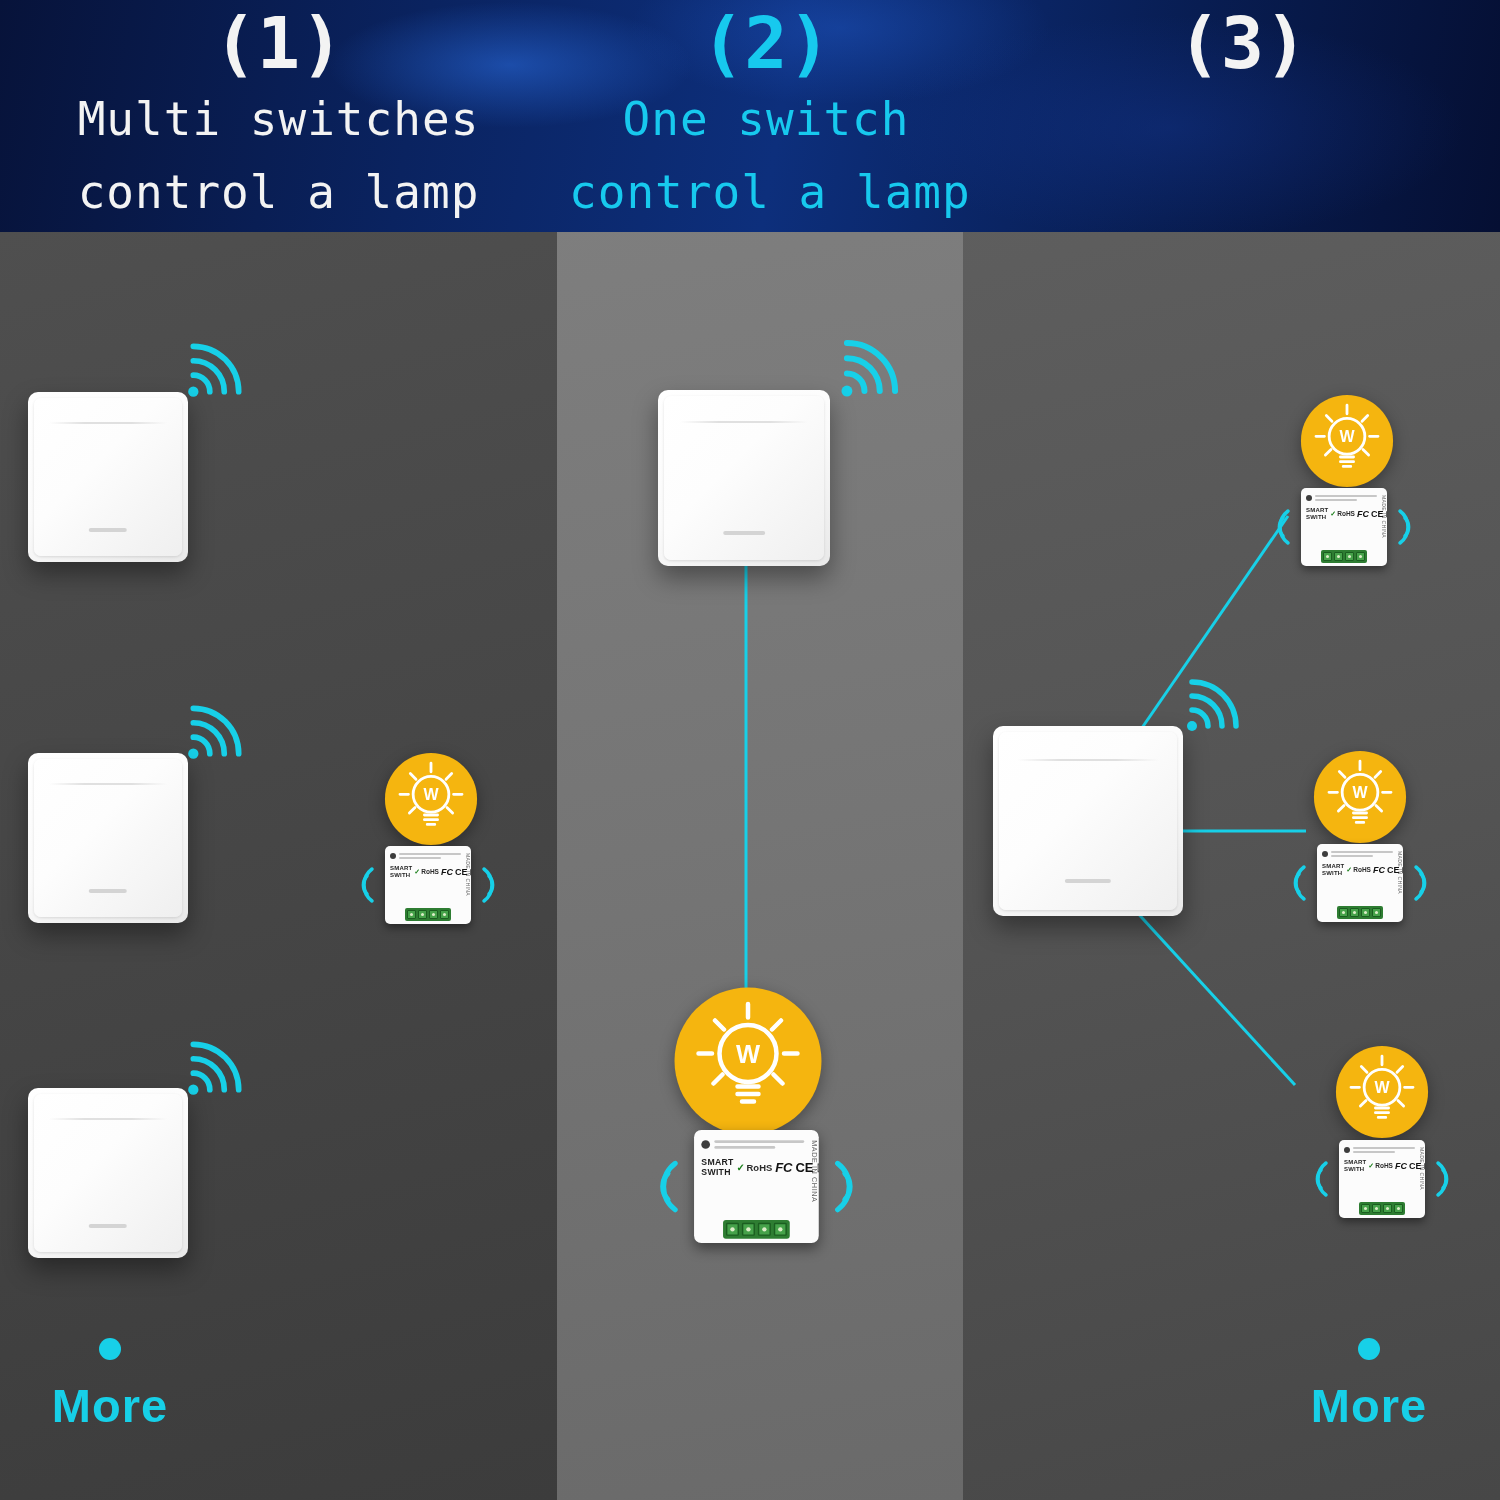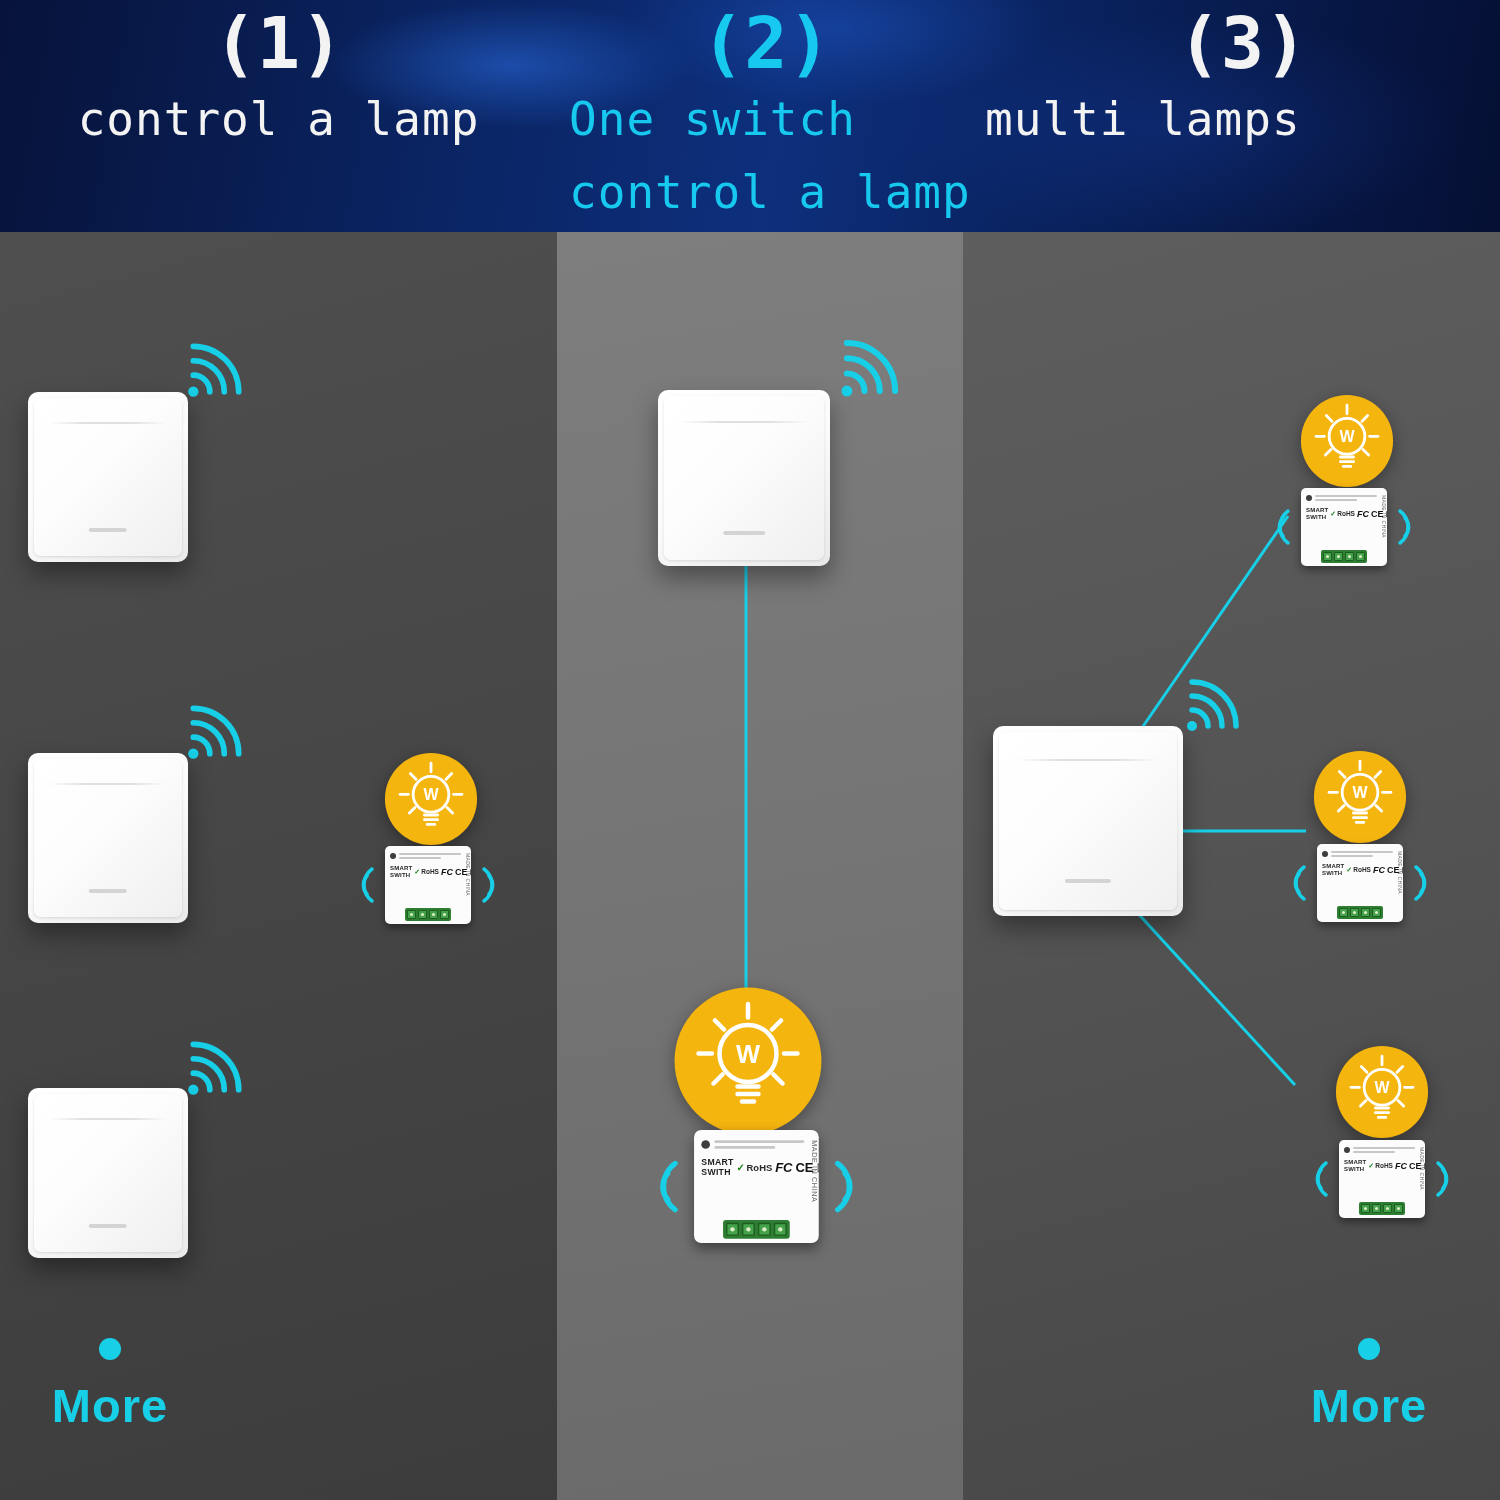--- a/index.html
+++ b/index.html
@@ -23,21 +23,21 @@
       linear-gradient(100deg,#07133a 0%, #0a2360 28%, #0d2f7c 52%, #081d52 78%, #050f33 100%);
   }
   .panel-head { position:absolute; top:0; height:232px; }
   .head-1 { left:0;     width:557px; text-align:center; }
   .head-2 { left:557px; width:406px; text-align:left; padding-left:12px; box-sizing:border-box; }
   .head-3 { left:963px; width:537px; text-align:left; padding-left:22px; box-sizing:border-box; }
   .head-2 .panel-number, .head-3 .panel-number { text-align:center; padding-left:0; }
   .panel-number { font-size:72px; line-height:1.1; margin-top:4px; font-weight:bold; }
   .panel-title  { font-size:46px; line-height:73px; white-space:pre; letter-spacing:1px; }
   .c-white { color:#f3f3f3; }
-  .c-cyan  { color:#17c9ee; }
+  .c-cyan  { color:#17c9ee;text-align:center; }
 
   
   .lines { position:absolute; left:0; top:0; width:1500px; height:1500px; pointer-events:none; }
   .lines line { stroke:#17d0e8; stroke-width:3; }
 
   
   .switch {
     position:absolute; border-radius:10px;
     background:linear-gradient(150deg,#ffffff 0%,#fbfbfb 50%,#e9e9e9 100%);
     box-shadow:0 12px 24px rgba(0,0,0,.38);
@@ -120,30 +120,30 @@
 
 <div class="stage">
 
   <div class="col col-1"></div>
   <div class="col col-2"></div>
   <div class="col col-3"></div>
 
   <div class="header"></div>
   <div class="panel-head head-1">
     <div class="panel-number c-white">(1)</div>
+    <div class="panel-title c-white">Multi switches</div>
     <div class="panel-title c-white">control a lamp</div>
   </div>
   <div class="panel-head head-2">
     <div class="panel-number c-cyan">(2)</div>
     <div class="panel-title c-cyan">One switch</div>
     <div class="panel-title c-cyan">control a lamp</div>
   </div>
   <div class="panel-head head-3">
     <div class="panel-number c-white">(3)</div>
-    <div class="panel-title c-white">multi lamps</div>
   </div>
 
   <svg class="lines" viewBox="0 0 1500 1500">
     <line x1="746" y1="566" x2="746" y2="988"></line>
     <line x1="1135" y1="738" x2="1288" y2="516"></line>
     <line x1="1180" y1="831" x2="1306" y2="831"></line>
     <line x1="1133" y1="908" x2="1295" y2="1085"></line>
   </svg>
 
   <div class="wifi" style="left:183px;top:336px;width:66px;height:66px;">

